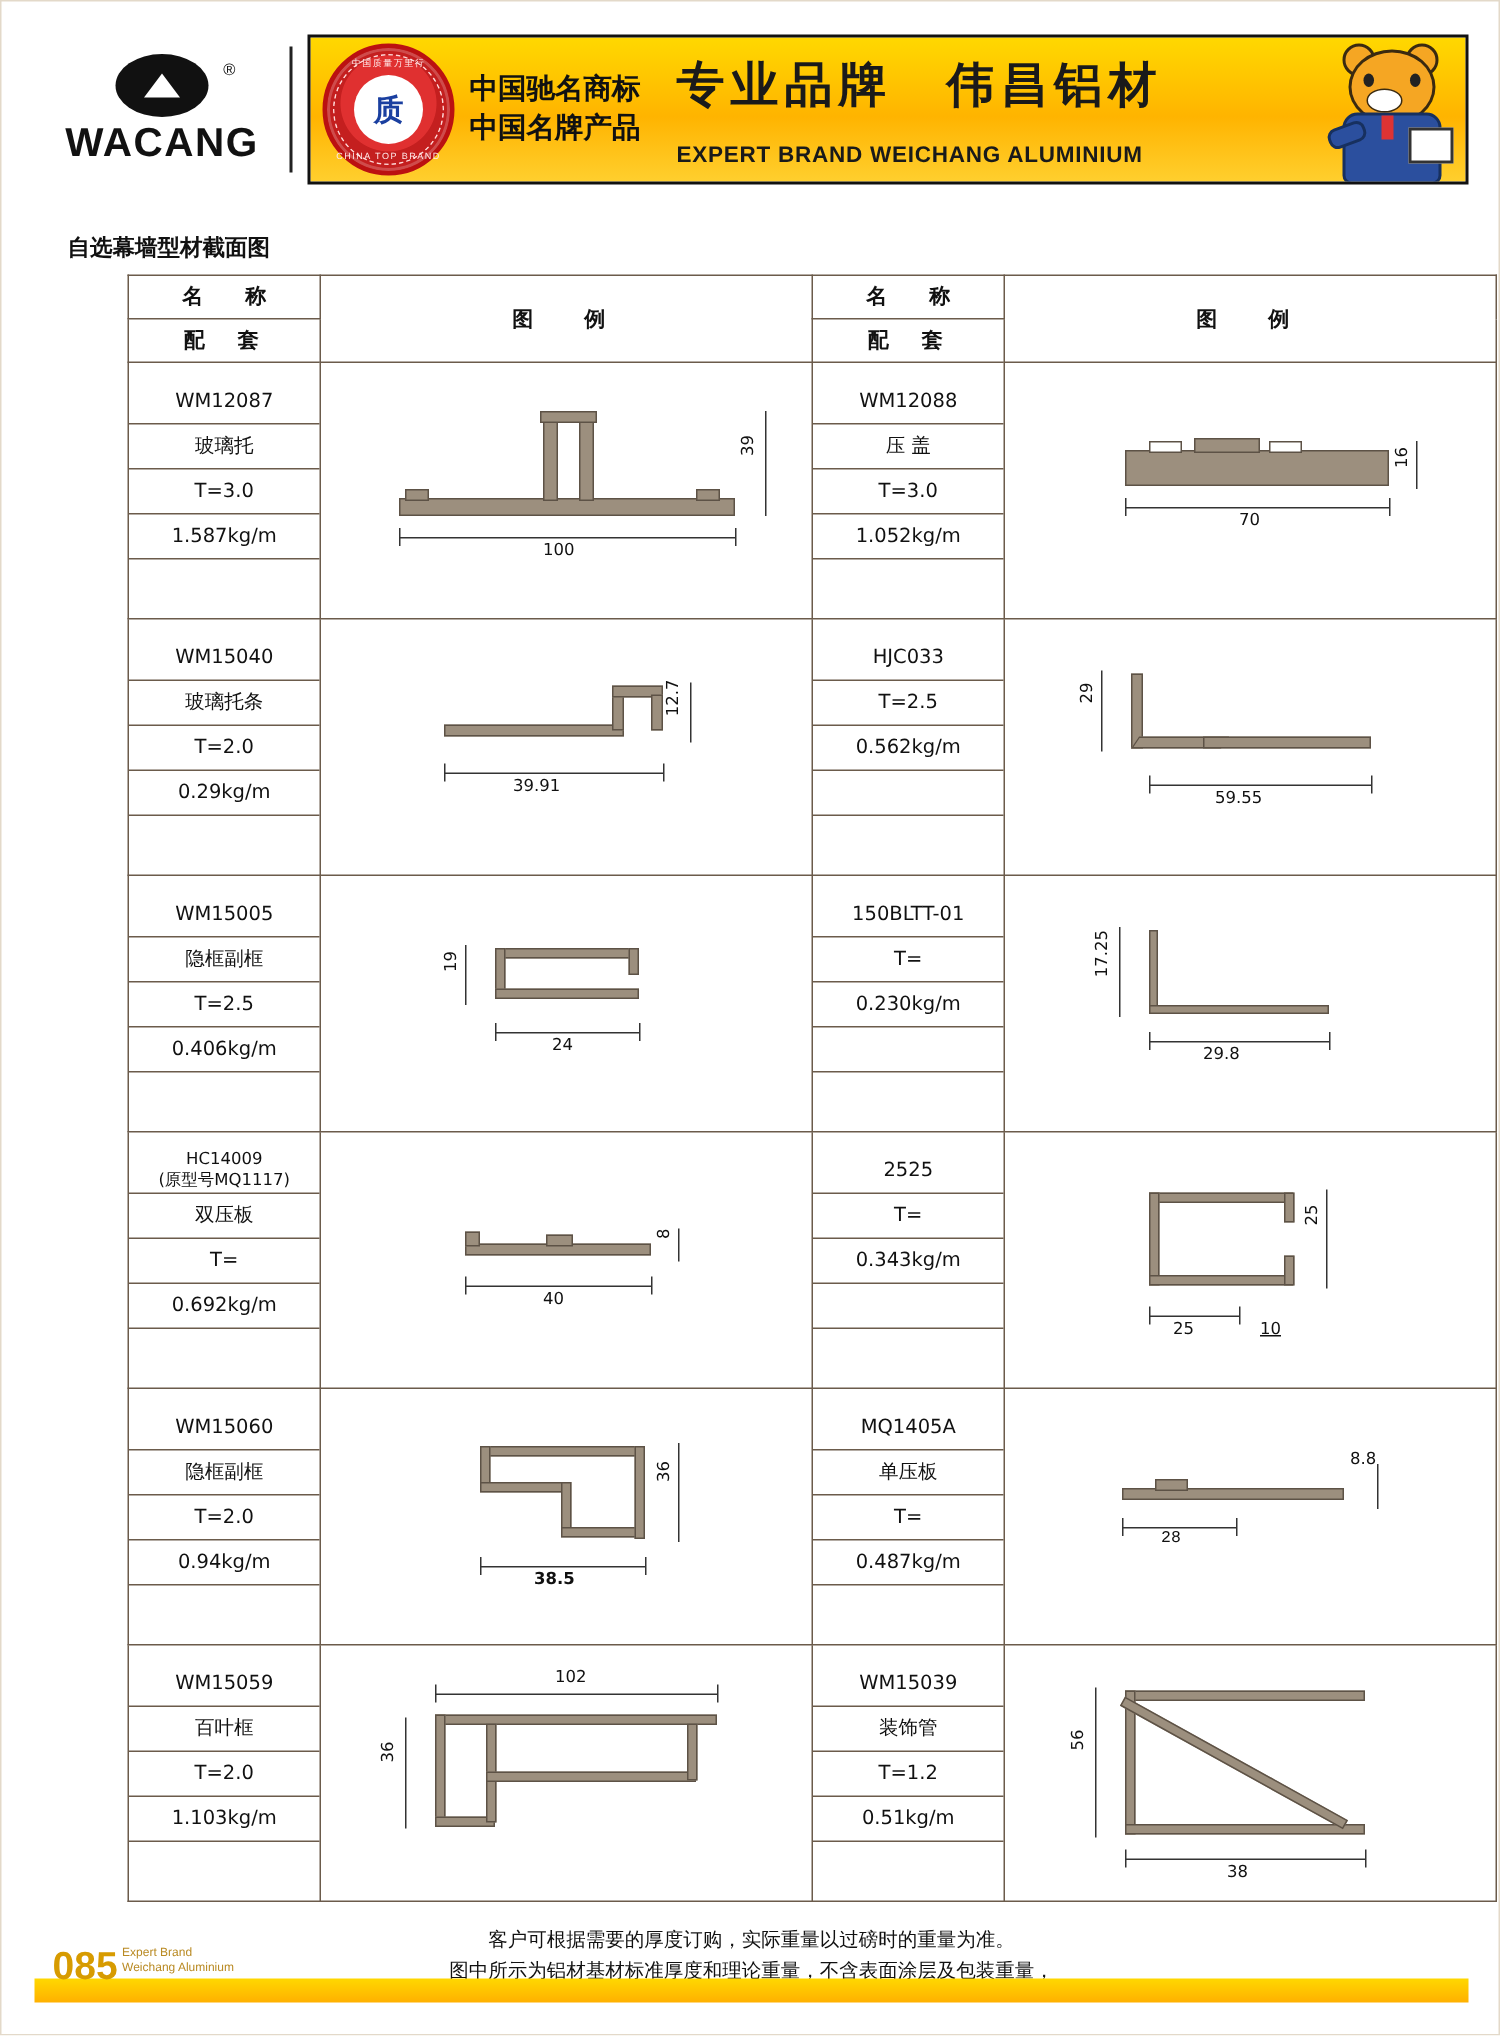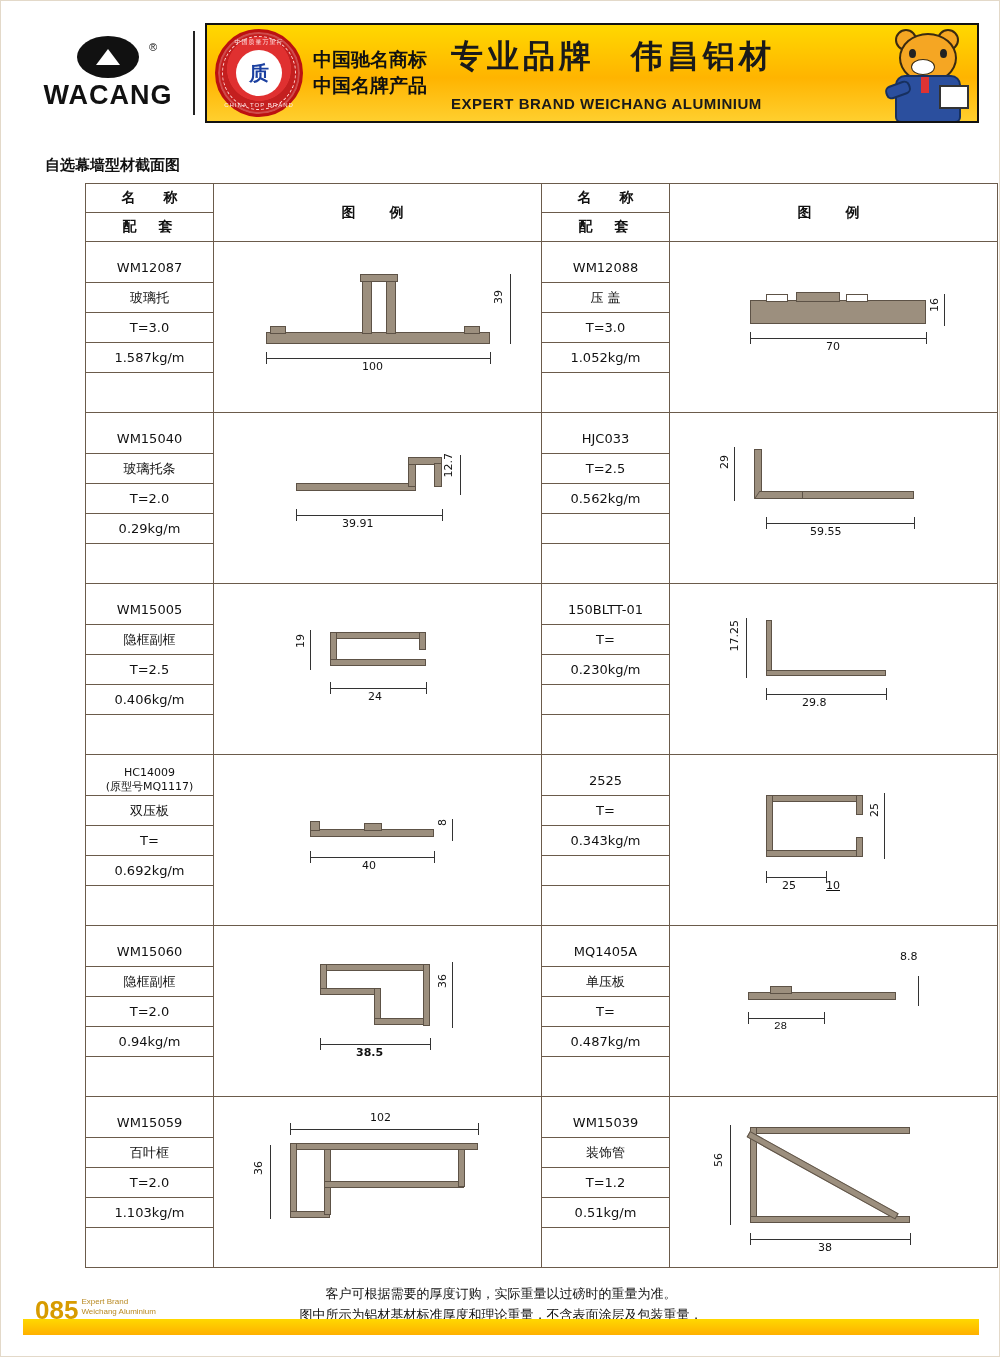--- a/index.html
+++ b/index.html
@@ -401,21 +401,21 @@
           <div class="fig">
             <div class="pf" style="left:96px;top:40px;width:96px;height:7px;"></div>
             <div class="pf" style="left:96px;top:40px;width:7px;height:62px;"></div>
             <div class="pf" style="left:96px;top:95px;width:96px;height:7px;"></div>
             <div class="pf" style="left:186px;top:40px;width:7px;height:20px;"></div>
             <div class="pf" style="left:186px;top:82px;width:7px;height:20px;"></div>
             <div class="lineH" style="left:96px;top:122px;width:60px;"></div>
             <div class="tickV" style="left:96px;top:116px;height:12px;"></div>
             <div class="tickV" style="left:156px;top:116px;height:12px;"></div>
             <div class="dim" style="left:112px;top:124px;">25</div>
-            <div class="dim" style="left:156px;top:124px;text-decoration:underline;">10</div>
+            <div class="dim" style="left:170px;top:124px;text-decoration:underline;">10</div>
             <div class="lineV" style="left:214px;top:38px;height:66px;"></div>
             <div class="dim vert" style="left:198px;top:48px;">25</div>
           </div>
         </td>
       </tr>
 
       <tr>
         <td class="namecell">
           <div class="nm-line">WM15060</div>
           <div class="nm-line">隐框副框</div>
@@ -448,21 +448,21 @@
         </td>
         <td class="figcell">
           <div class="fig">
             <div class="pf" style="left:78px;top:66px;width:148px;height:8px;"></div>
             <div class="pf" style="left:100px;top:60px;width:22px;height:8px;"></div>
             <div class="lineH" style="left:78px;top:92px;width:76px;"></div>
             <div class="tickV" style="left:78px;top:86px;height:12px;"></div>
             <div class="tickV" style="left:154px;top:86px;height:12px;"></div>
             <div class="dim" style="left:104px;top:94px;font-family:Liberation Mono, monospace;">28</div>
             <div class="lineV" style="left:248px;top:50px;height:30px;"></div>
-            <div class="dim" style="left:230px;top:24px;">8.8</div>
+            <div class="dim" style="left:230px;top:40px;">8.8</div>
           </div>
         </td>
       </tr>
 
       <tr>
         <td class="namecell">
           <div class="nm-line">WM15059</div>
           <div class="nm-line">百叶框</div>
           <div class="nm-line">T=2.0</div>
           <div class="nm-line">1.103kg/m</div>

